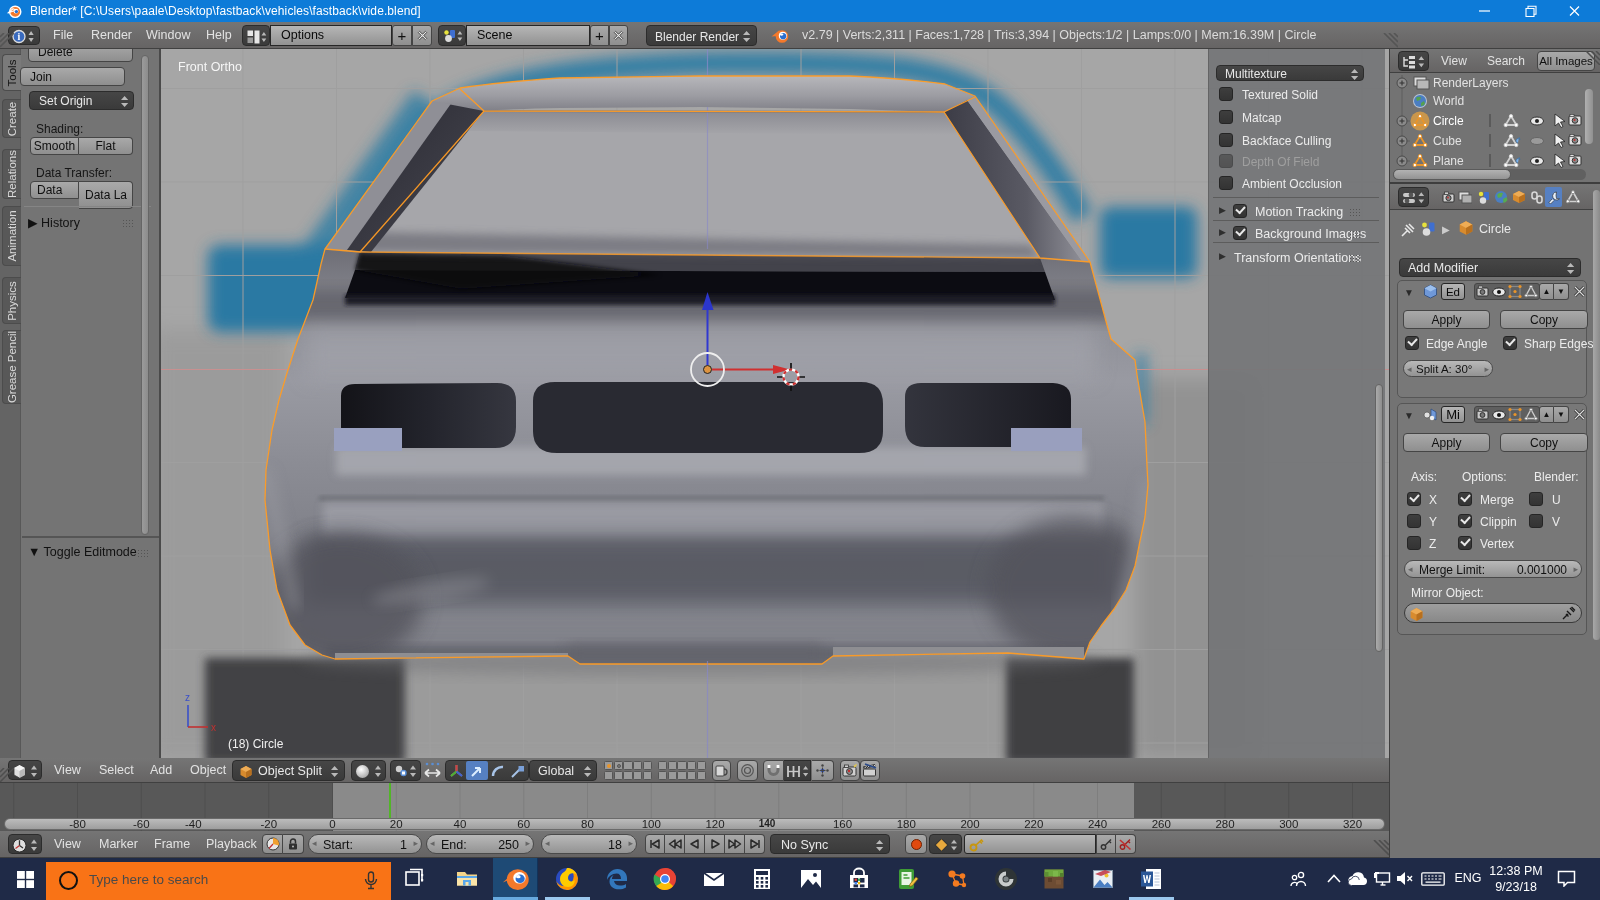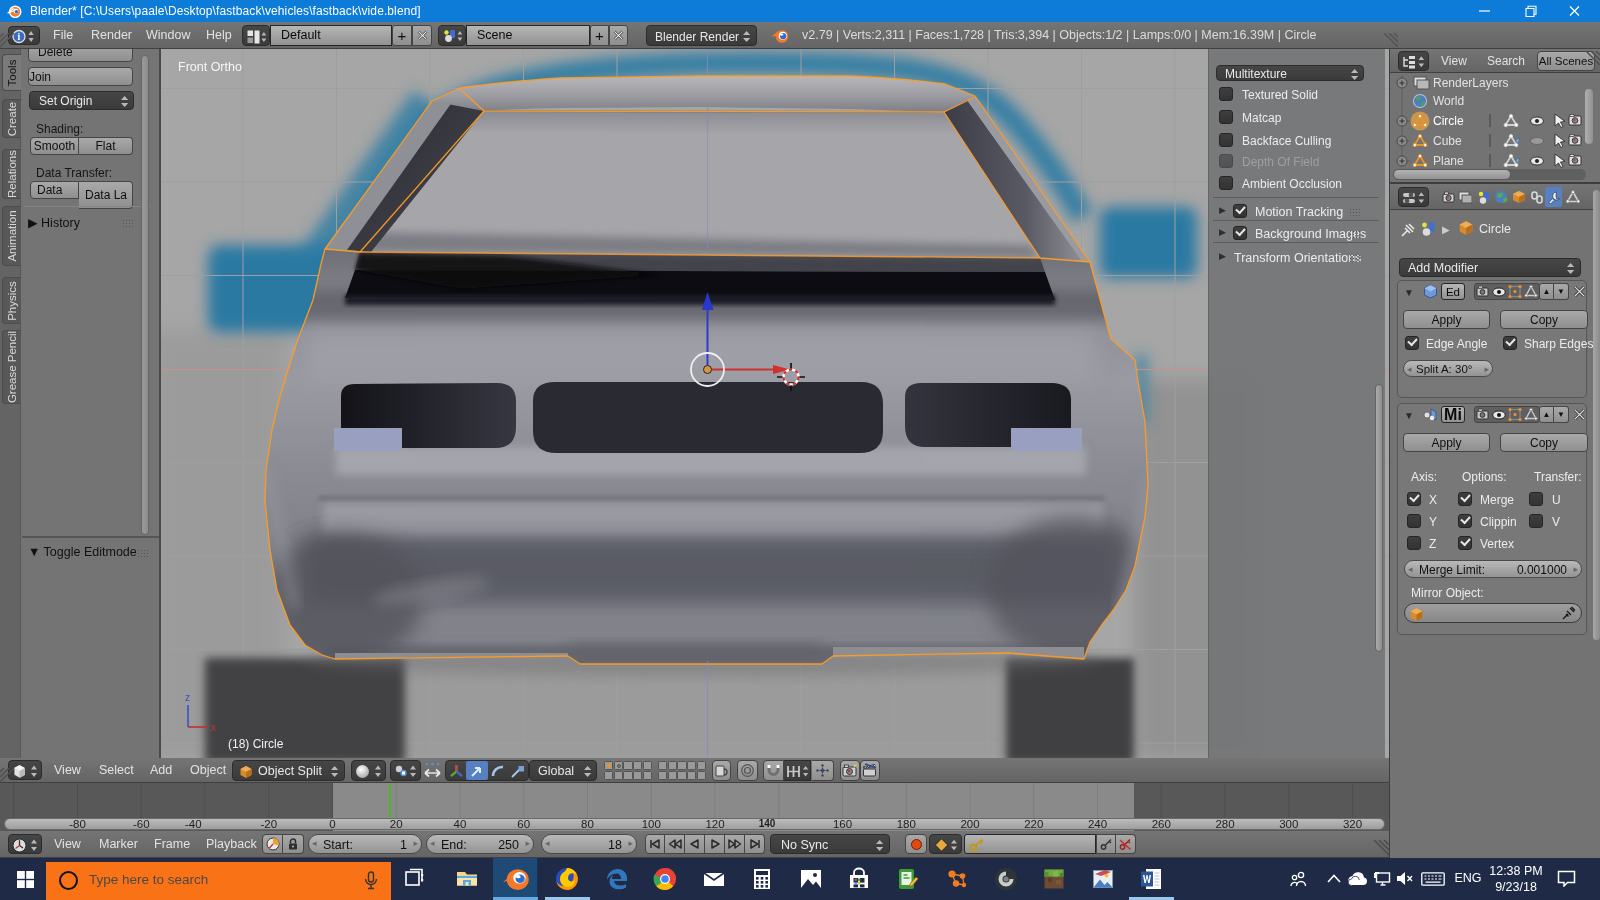--- a/index.html
+++ b/index.html
@@ -62,21 +62,21 @@
   <div class="menu" style="left:206px">Help</div>
 
   <div class="abs dark" style="left:242px;top:3px;width:28px;height:21px;">
     <svg class="abs" style="left:4px;top:3.5px" width="20" height="14" viewBox="0 0 20 14">
       <rect x="0.5" y="0.5" width="5.5" height="5.5" fill="#e6e6e6"></rect>
         <rect x="0.5" y="7.5" width="5.5" height="5.5" fill="#9a9a9a"></rect>
       <rect x="7.5" y="0.5" width="5" height="13" fill="#e6e6e6"></rect>
       <path d="M14.5 5.5 l2.4-3.6 2.4 3.6 z M14.5 8.5 l2.4 3.6 2.4-3.6 z" fill="#b9b9b9"></path>
     </svg>
   </div>
-  <div class="abs lightfield" style="left:270px;top:3px;width:122px;height:21px;font-size:12.5px;line-height:19px;padding-left:10px;border-radius:0;">Default</div>
+  <div class="abs lightfield" style="left:270px;top:3px;width:122px;height:21px;font-size:12.5px;line-height:19px;padding-left:10px;border-radius:0;">Options</div>
   <div class="abs tbtn" style="left:392px;top:3px;width:20px;height:21px;border-radius:3px 0 0 3px;justify-content:center;font-size:15px;">+</div>
   <div class="abs tbtn" style="left:412px;top:3px;width:20px;height:21px;border-radius:0 3px 3px 0;justify-content:center;">
     <svg width="11" height="11" viewBox="0 0 11 11">
         <path d="M1.5 1.5 L9.5 9.5 M9.5 1.5 L1.5 9.5" stroke="#1a1a1a" stroke-width="2.4"></path>
         <path d="M1.5 1.5 L9.5 9.5 M9.5 1.5 L1.5 9.5" stroke="#e8e8e8" stroke-width="1.1"></path>
       </svg>
   </div>
 
   <div class="abs dark" style="left:438px;top:3px;width:28px;height:21px;">
     <svg class="abs" style="left:3px;top:3px" width="22" height="15" viewBox="0 0 22 15">
@@ -134,21 +134,21 @@
       <span>Animation</span>
     </div>
   <div class="tab" style="top:228px;height:47px;">
       <span>Physics</span>
     </div>
   <div class="tab" style="top:281px;height:74px;">
       <span>Grease Pencil</span>
     </div>
 
   <div class="abs tbtn" style="left:28px;top:-7px;width:105px;height:20px;padding-left:9px;border-radius:0 0 4px 4px;">Delete</div>
-  <div class="abs tbtn" style="left:28px;top:18px;width:105px;height:19px;">Join</div>
+  <div class="abs tbtn" style="left:20px;top:18px;width:105px;height:19px;padding-left:9px;">Join</div>
   <div class="abs dark" style="left:29px;top:42px;width:105px;height:19px;font-size:12px;">
     <span class="abs" style="left:9px;top:2px;">Set Origin</span>
     <svg class="abs" style="right:3px;top:3px" width="10" height="13" viewBox="0 0 10 13">
         <path d="M1 5 l3.6-4 3.6 4 z M1 8 l3.6 4 3.6-4 z" fill="#b9b9b9"></path>
       </svg>
   </div>
   <div class="abs" style="left:36px;top:73px;font-size:12px;color:#151515;">Shading:</div>
   <div class="abs tbtn" style="left:30px;top:88px;width:49px;height:18px;justify-content:center;border-radius:4px 0 0 4px;">Smooth</div>
   <div class="abs tbtn" style="left:79px;top:88px;width:54px;height:18px;justify-content:center;border-radius:0 4px 4px 0;border-left:none;">Flat</div>
   <div class="abs" style="left:36px;top:117px;font-size:12px;color:#151515;">Data Transfer:</div>
@@ -703,21 +703,21 @@
       <svg class="abs" style="left:3px;top:3px" width="25" height="14" viewBox="0 0 25 14">
         <path d="M2 2 v9 h4 M2 5 h4" stroke="#ddd" stroke-width="1.4" fill="none"></path>
           <rect x="7" y="1" width="6" height="3" fill="#ddd"></rect>
           <rect x="7" y="6" width="6" height="3" fill="#ddd"></rect>
           <rect x="7" y="10.5" width="6" height="3" fill="#ddd"></rect>
         <path d="M16.5 5 l2.8-3.8 2.8 3.8 z M16.5 8.5 l2.8 3.8 2.8-3.8 z" fill="#b9b9b9"></path>
       </svg>
     </div>
     <div class="menu" style="left:51px;font-size:12px;">View</div>
     <div class="menu" style="left:97px;font-size:12px;">Search</div>
-    <div class="abs tbtn" style="left:147px;top:2px;width:58px;height:20px;justify-content:center;font-size:11.5px;white-space:nowrap;">All Scenes</div>
+    <div class="abs tbtn" style="left:147px;top:2px;width:58px;height:20px;justify-content:center;font-size:11.5px;white-space:nowrap;">All Images</div>
   </div>
   <div id="outltree" class="abs" style="left:0;top:24px;width:211px;height:110px;"><svg width="211" height="110" viewBox="0 0 211 110">
         <path d="M12 2 V88 M12 48 h8 M12 68 h8 M12 88 h8" stroke="#5f5f5f" fill="none"></path>
         <circle cx="12" cy="10" r="5" fill="#8a8a8a" stroke="#4a4a4a"></circle>
         <path d="M9.5 10 h5 M12 7.5 v5" stroke="#333" stroke-width="1.1"></path>
         <rect x="24" y="4" width="12" height="9" fill="#ddd" stroke="#555"></rect>
         <rect x="27" y="7" width="12" height="9" fill="#b8b8b8" stroke="#555"></rect>
         <text x="43" y="14" font-size="12" fill="#e2e2e2" font-family="Liberation Sans">RenderLayers</text>
         <circle cx="30" cy="28" r="7" fill="#b9c4d4"></circle>
         <circle cx="30" cy="28" r="6" fill="#4a7ec2"></circle>
@@ -928,21 +928,21 @@
       </div>
   </div>
 
   <div class="panel" style="left:7px;top:354px;width:190px;height:232px;">
     <div class="abs" style="left:6px;top:6px;color:#2a2a2a;font-size:10px;">▼</div>
     <svg class="abs" style="left:25px;top:3px" width="15" height="15" viewBox="0 0 15 15">
         <circle cx="4" cy="8" r="3" fill="#e0e0e0" stroke="#555" stroke-width="0.7"></circle>
         <path d="M8 2 L13 5 V13 L8 10 Z" fill="#6f98d8" stroke="#2c4a7c" stroke-width="0.7"></path>
         <circle cx="9" cy="11" r="2.2" fill="#f0f0f0"></circle>
       </svg>
-    <div class="abs lightfield" style="left:43px;top:2px;width:24px;height:17px;border-radius:3px;font-size:16px;text-align:center;line-height:16px;font-weight:bold;">Mi</div>
+    <div class="abs lightfield" style="left:43px;top:2px;width:24px;height:17px;border-radius:3px;font-size:13px;text-align:center;line-height:16px;">Mi</div>
     <div class="abs" style="left:76px;top:2px;width:66px;height:17px;background:#5f5f5f;border:1px solid #464646;border-radius:3px;"><svg width="64" height="15" viewBox="0 0 64 15">
           <g transform="translate(1,0.5)">
             <rect x="1" y="3.5" width="11" height="8" rx="1" fill="#c8c8c8" stroke="#333"></rect>
             <circle cx="6.5" cy="7.5" r="2.4" fill="#777" stroke="#333"></circle>
             <rect x="2.5" y="1.5" width="4" height="2.2" fill="#c8c8c8" stroke="#333" stroke-width="0.6"></rect>
           </g>
           <g transform="translate(17,0.5)">
             <ellipse cx="7" cy="7.5" rx="6.3" ry="4" fill="#e8e8e8" stroke="#222"></ellipse>
             <circle cx="7" cy="7.5" r="2" fill="#111"></circle>
           </g>
@@ -964,21 +964,21 @@
     <div class="abs tbtn" style="left:141px;top:2px;width:15px;height:17px;justify-content:center;border-radius:3px 0 0 3px;font-size:8px;">▲</div>
     <div class="abs tbtn" style="left:156px;top:2px;width:15px;height:17px;justify-content:center;border-radius:0 3px 3px 0;border-left:none;font-size:8px;">▼</div>
     <svg class="abs" style="left:175px;top:4px" width="13" height="13" viewBox="0 0 13 13">
         <path d="M2 2 L11 11 M11 2 L2 11" stroke="#2a2a2a" stroke-width="2.6"></path>
         <path d="M2 2 L11 11 M11 2 L2 11" stroke="#ddd" stroke-width="1.2"></path>
       </svg>
     <div class="abs tbtn" style="left:5px;top:29px;width:87px;height:19px;justify-content:center;">Apply</div>
     <div class="abs tbtn" style="left:102px;top:29px;width:88px;height:19px;justify-content:center;">Copy</div>
     <div class="abs wlbl" style="left:13px;top:66px;">Axis:</div>
     <div class="abs wlbl" style="left:64px;top:66px;">Options:</div>
-    <div class="abs wlbl" style="left:136px;top:66px;">Transfer:</div>
+    <div class="abs wlbl" style="left:136px;top:66px;">Blender:</div>
     <div class="chk on" style="left:9px;top:88px;"></div>
       <div class="abs wlbl" style="left:31px;top:89px;">X</div>
     <div class="chk" style="left:9px;top:110px;"></div>
       <div class="abs wlbl" style="left:31px;top:111px;">Y</div>
     <div class="chk" style="left:9px;top:132px;"></div>
       <div class="abs wlbl" style="left:31px;top:133px;">Z</div>
     <div class="chk on" style="left:60px;top:88px;"></div>
       <div class="abs wlbl" style="left:82px;top:89px;">Merge</div>
     <div class="chk on" style="left:60px;top:110px;"></div>
       <div class="abs wlbl" style="left:82px;top:111px;">Clippin</div>

